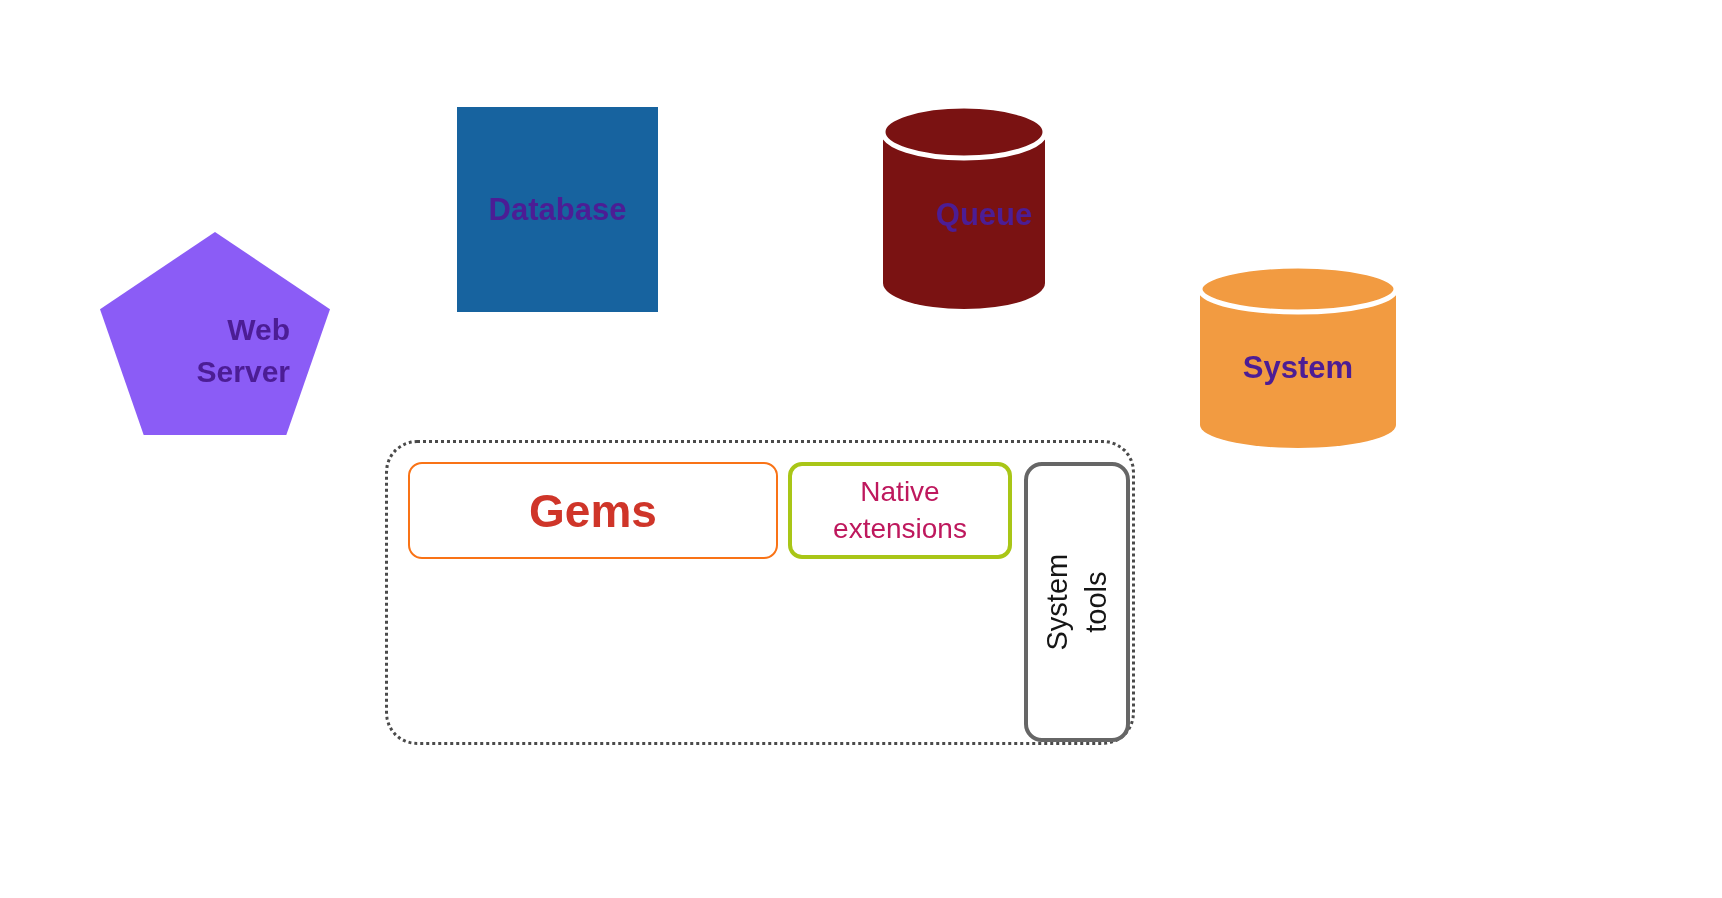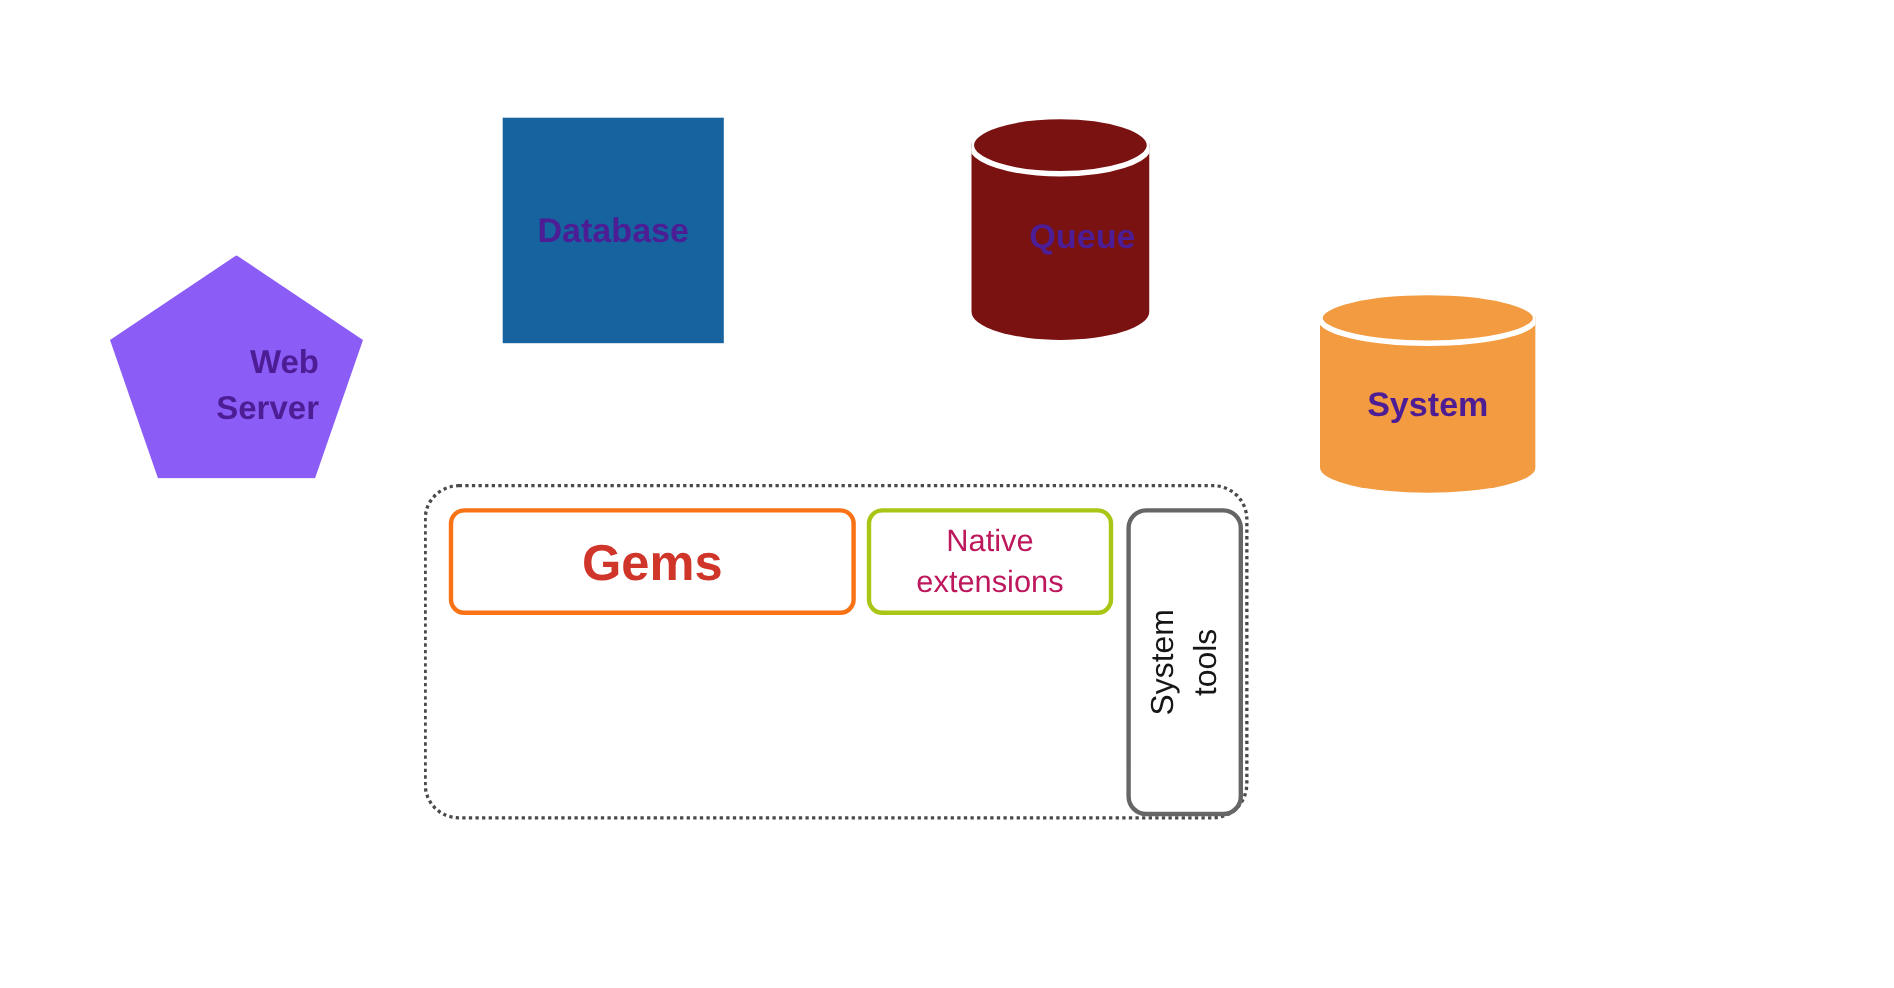--- a/index.html
+++ b/index.html
@@ -62,21 +62,21 @@
     position: absolute;
     box-sizing: border-box;
     display: flex;
     align-items: center;
     justify-content: center;
     text-align: center;
     background: #ffffff;
   }
   .gems-box {
     left: 20px; top: 19px; width: 370px; height: 97px;
-    border: 4px solid #f97316;
+    border: 2px solid #f97316;
     border-radius: 14px;
     color: #CF3529;
     font-size: 46px;
     font-weight: 700;
   }
   .native-box {
     left: 400px; top: 19px; width: 224px; height: 97px;
     border: 4px solid #A9C617;
     border-radius: 14px;
     color: #be185d;

